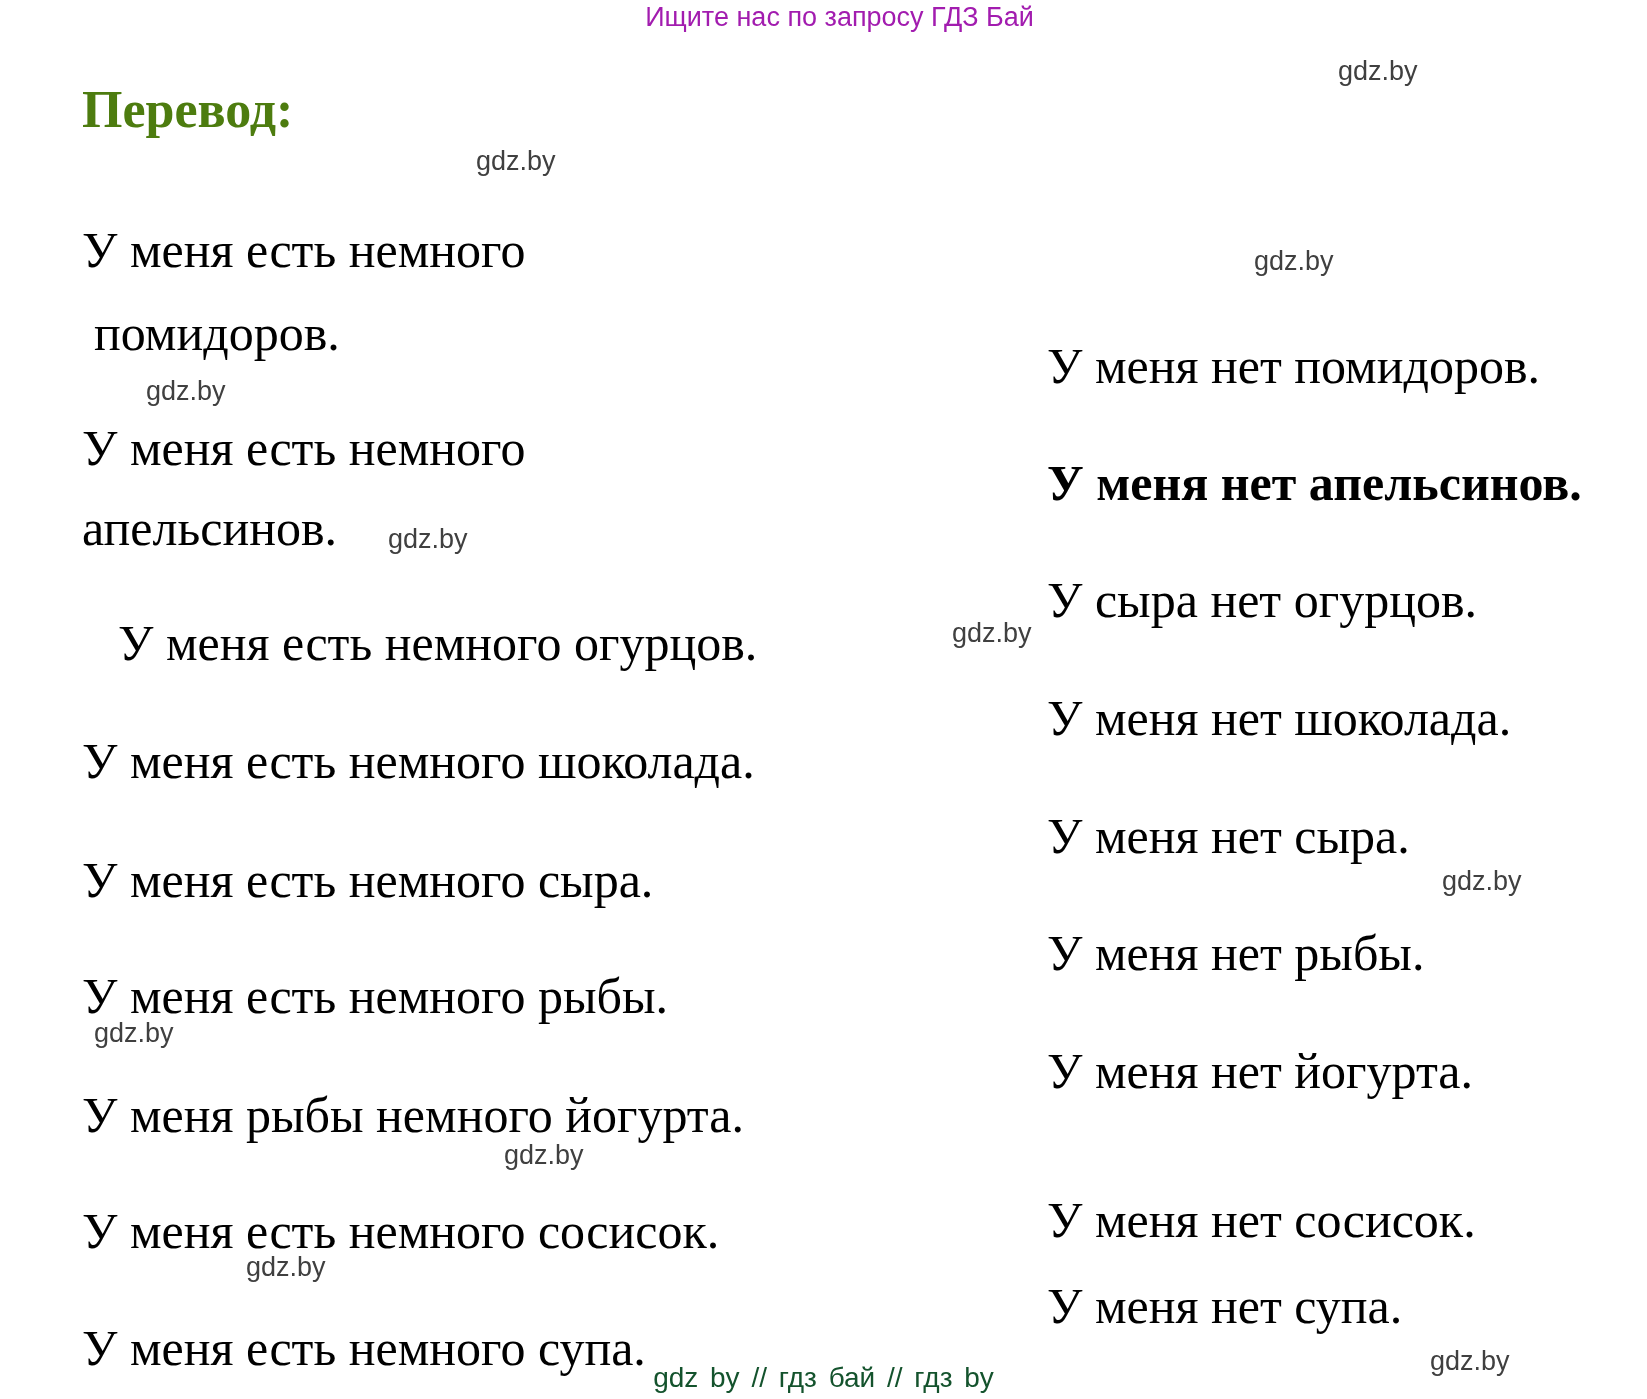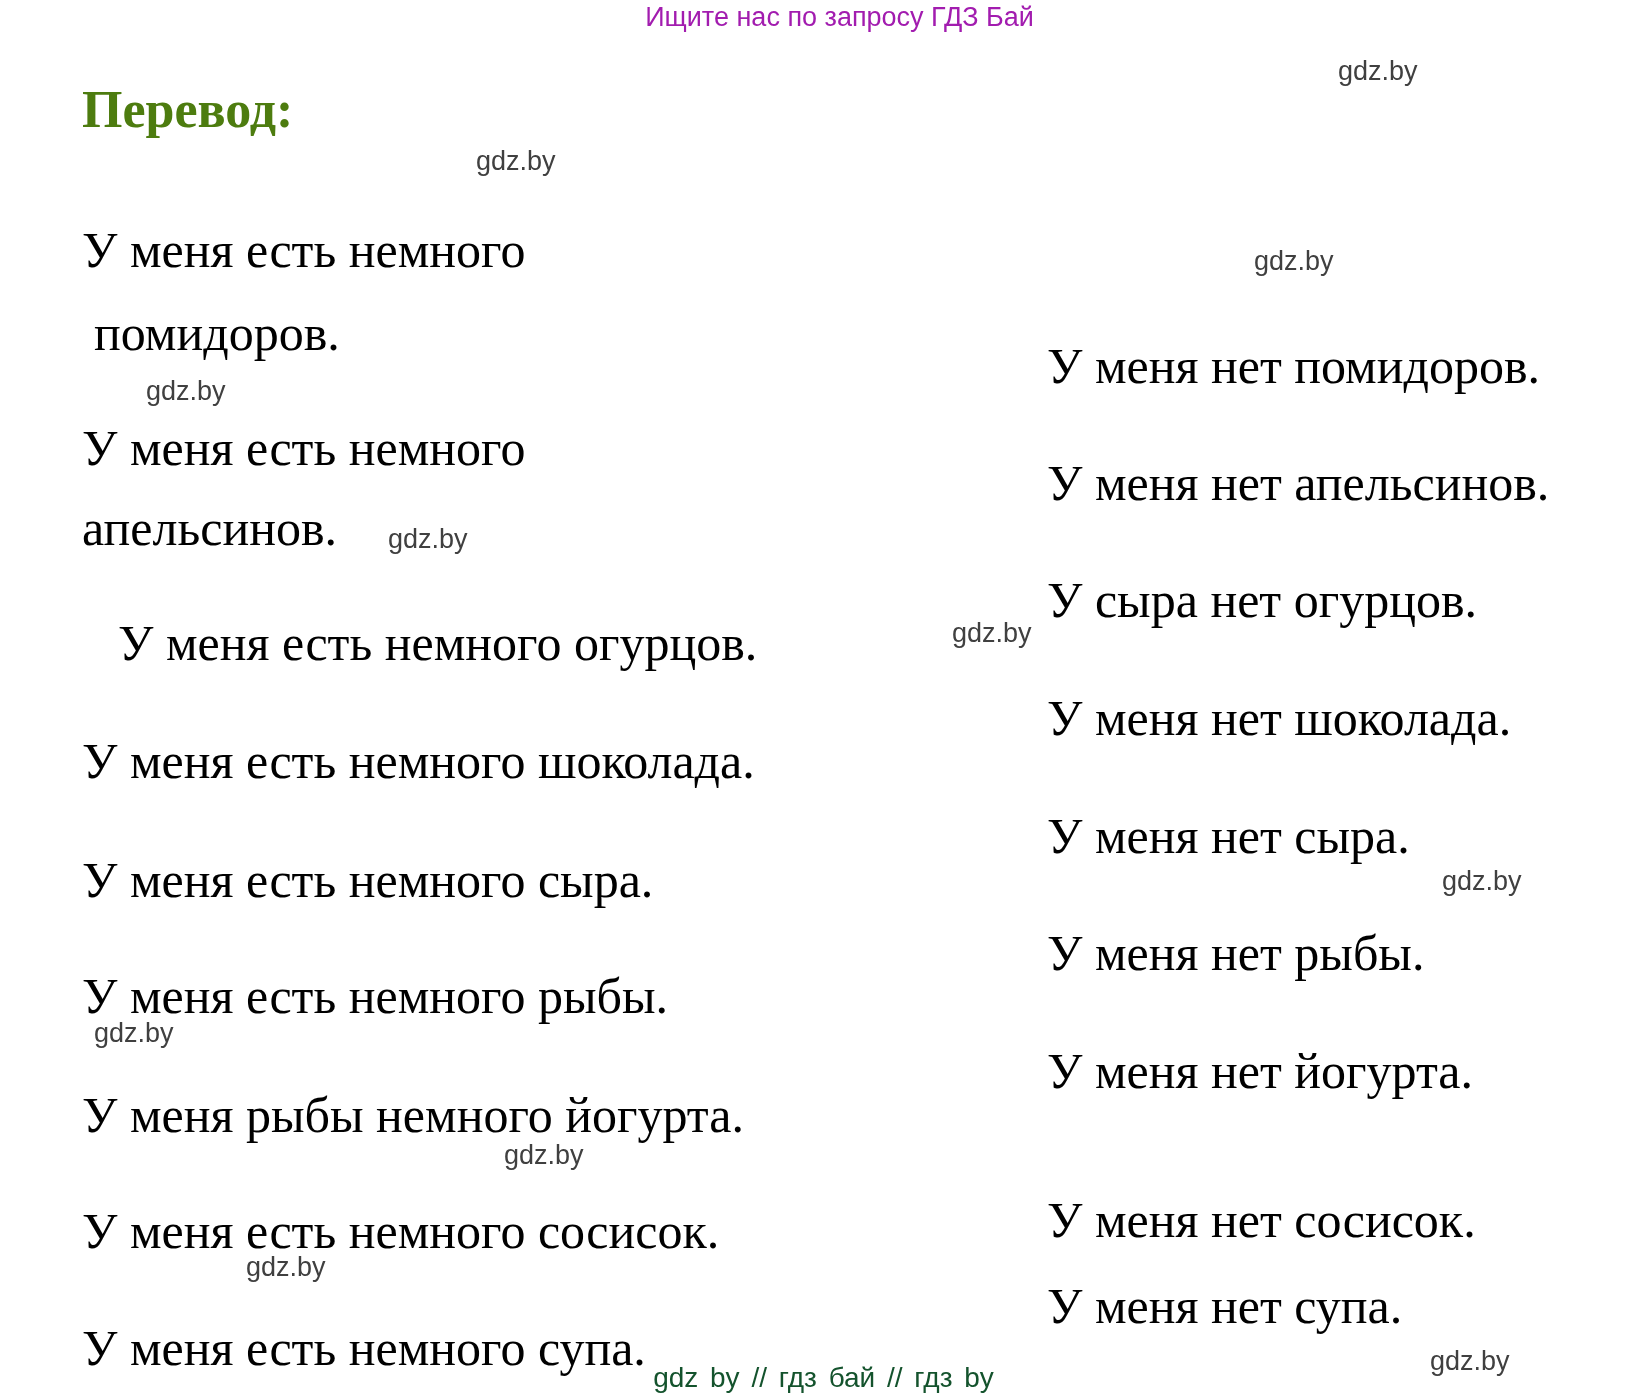--- a/index.html
+++ b/index.html
@@ -44,21 +44,21 @@
 <div class="sentence" style="left:82px; top:500px;">апельсинов.</div>
 <div class="sentence" style="left:82px; top:615px;margin-left:36px;">У меня есть немного огурцов.</div>
 <div class="sentence" style="left:82px; top:733px;">У меня есть немного шоколада.</div>
 <div class="sentence" style="left:82px; top:852px;">У меня есть немного сыра.</div>
 <div class="sentence" style="left:82px; top:968px;">У меня есть немного рыбы.</div>
 <div class="sentence" style="left:82px; top:1087px;">У меня рыбы немного йогурта.</div>
 <div class="sentence" style="left:82px; top:1203px;">У меня есть немного сосисок.</div>
 <div class="sentence" style="left:82px; top:1320px;">У меня есть немного супа.</div>
 
 <div class="sentence" style="left:1047px; top:338px;">У меня нет помидоров.</div>
-<div class="sentence" style="left:1047px; top:455px;">У меня нет апельсинов.</div>
+<div class="sentence" style="left:1047px; top:455px;font-weight:bold;">У меня нет апельсинов.</div>
 <div class="sentence" style="left:1047px; top:572px;">У сыра нет огурцов.</div>
 <div class="sentence" style="left:1047px; top:690px;">У меня нет шоколада.</div>
 <div class="sentence" style="left:1047px; top:808px;">У меня нет сыра.</div>
 <div class="sentence" style="left:1047px; top:925px;">У меня нет рыбы.</div>
 <div class="sentence" style="left:1047px; top:1043px;">У меня нет йогурта.</div>
 <div class="sentence" style="left:1047px; top:1160px;margin-top:32px;">У меня нет сосисок.</div>
 <div class="sentence" style="left:1047px; top:1278px;">У меня нет супа.</div>
 <div class="sentence" style="left:1047px; top:1395px;">У меня нет курицы.</div>
 
 <div class="watermark" style="left:1338px; top:56px;">gdz.by</div>

